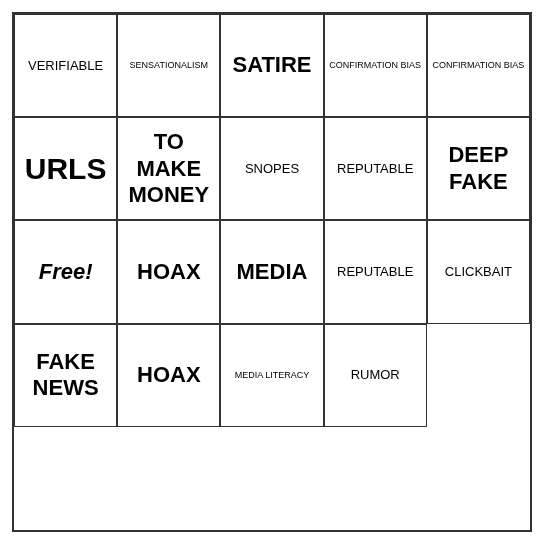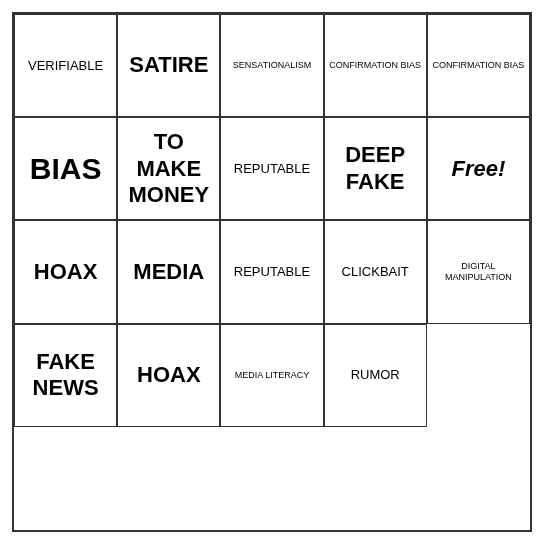--- a/index.html
+++ b/index.html
@@ -73,36 +73,39 @@
     }
   </style>
 </head>
 <body>
 
 <div class="bingo-board">
     <div class="bingo-cell">
       <span class="text-medium">VERIFIABLE</span>
     </div>
     <div class="bingo-cell">
-      <span class="text-large">SATIRE</span>
+      <span class="text-small">SENSATIONALISM</span>
     </div>
     <div class="bingo-cell">
-      <span class="text-small">SENSATIONALISM</span>
+      <span class="text-large">SATIRE</span>
     </div>
     <div class="bingo-cell">
       <span class="text-small">CONFIRMATION BIAS</span>
     </div>
     <div class="bingo-cell">
       <span class="text-small">CONFIRMATION BIAS</span>
     </div>
     <div class="bingo-cell">
-      <span class="text-xlarge">BIAS</span>
+      <span class="text-xlarge">URLS</span>
     </div>
     <div class="bingo-cell">
       <span class="text-large">TO MAKE MONEY</span>
+    </div>
+    <div class="bingo-cell">
+      <span class="text-medium">SNOPES</span>
     </div>
     <div class="bingo-cell">
       <span class="text-medium">REPUTABLE</span>
     </div>
     <div class="bingo-cell">
       <span class="text-large">DEEP FAKE</span>
     </div>
     <div class="bingo-cell">
       <span class="free-cell">Free!</span>
     </div>
@@ -112,23 +115,20 @@
     <div class="bingo-cell">
       <span class="text-large">MEDIA</span>
     </div>
     <div class="bingo-cell">
       <span class="text-medium">REPUTABLE</span>
     </div>
     <div class="bingo-cell">
       <span class="text-medium">CLICKBAIT</span>
     </div>
     <div class="bingo-cell">
-      <span class="text-small">DIGITAL MANIPULATION</span>
-    </div>
-    <div class="bingo-cell">
       <span class="text-large">FAKE NEWS</span>
     </div>
     <div class="bingo-cell">
       <span class="text-large">HOAX</span>
     </div>
     <div class="bingo-cell">
       <span class="text-small">MEDIA LITERACY</span>
     </div>
     <div class="bingo-cell">
       <span class="text-medium">RUMOR</span>

